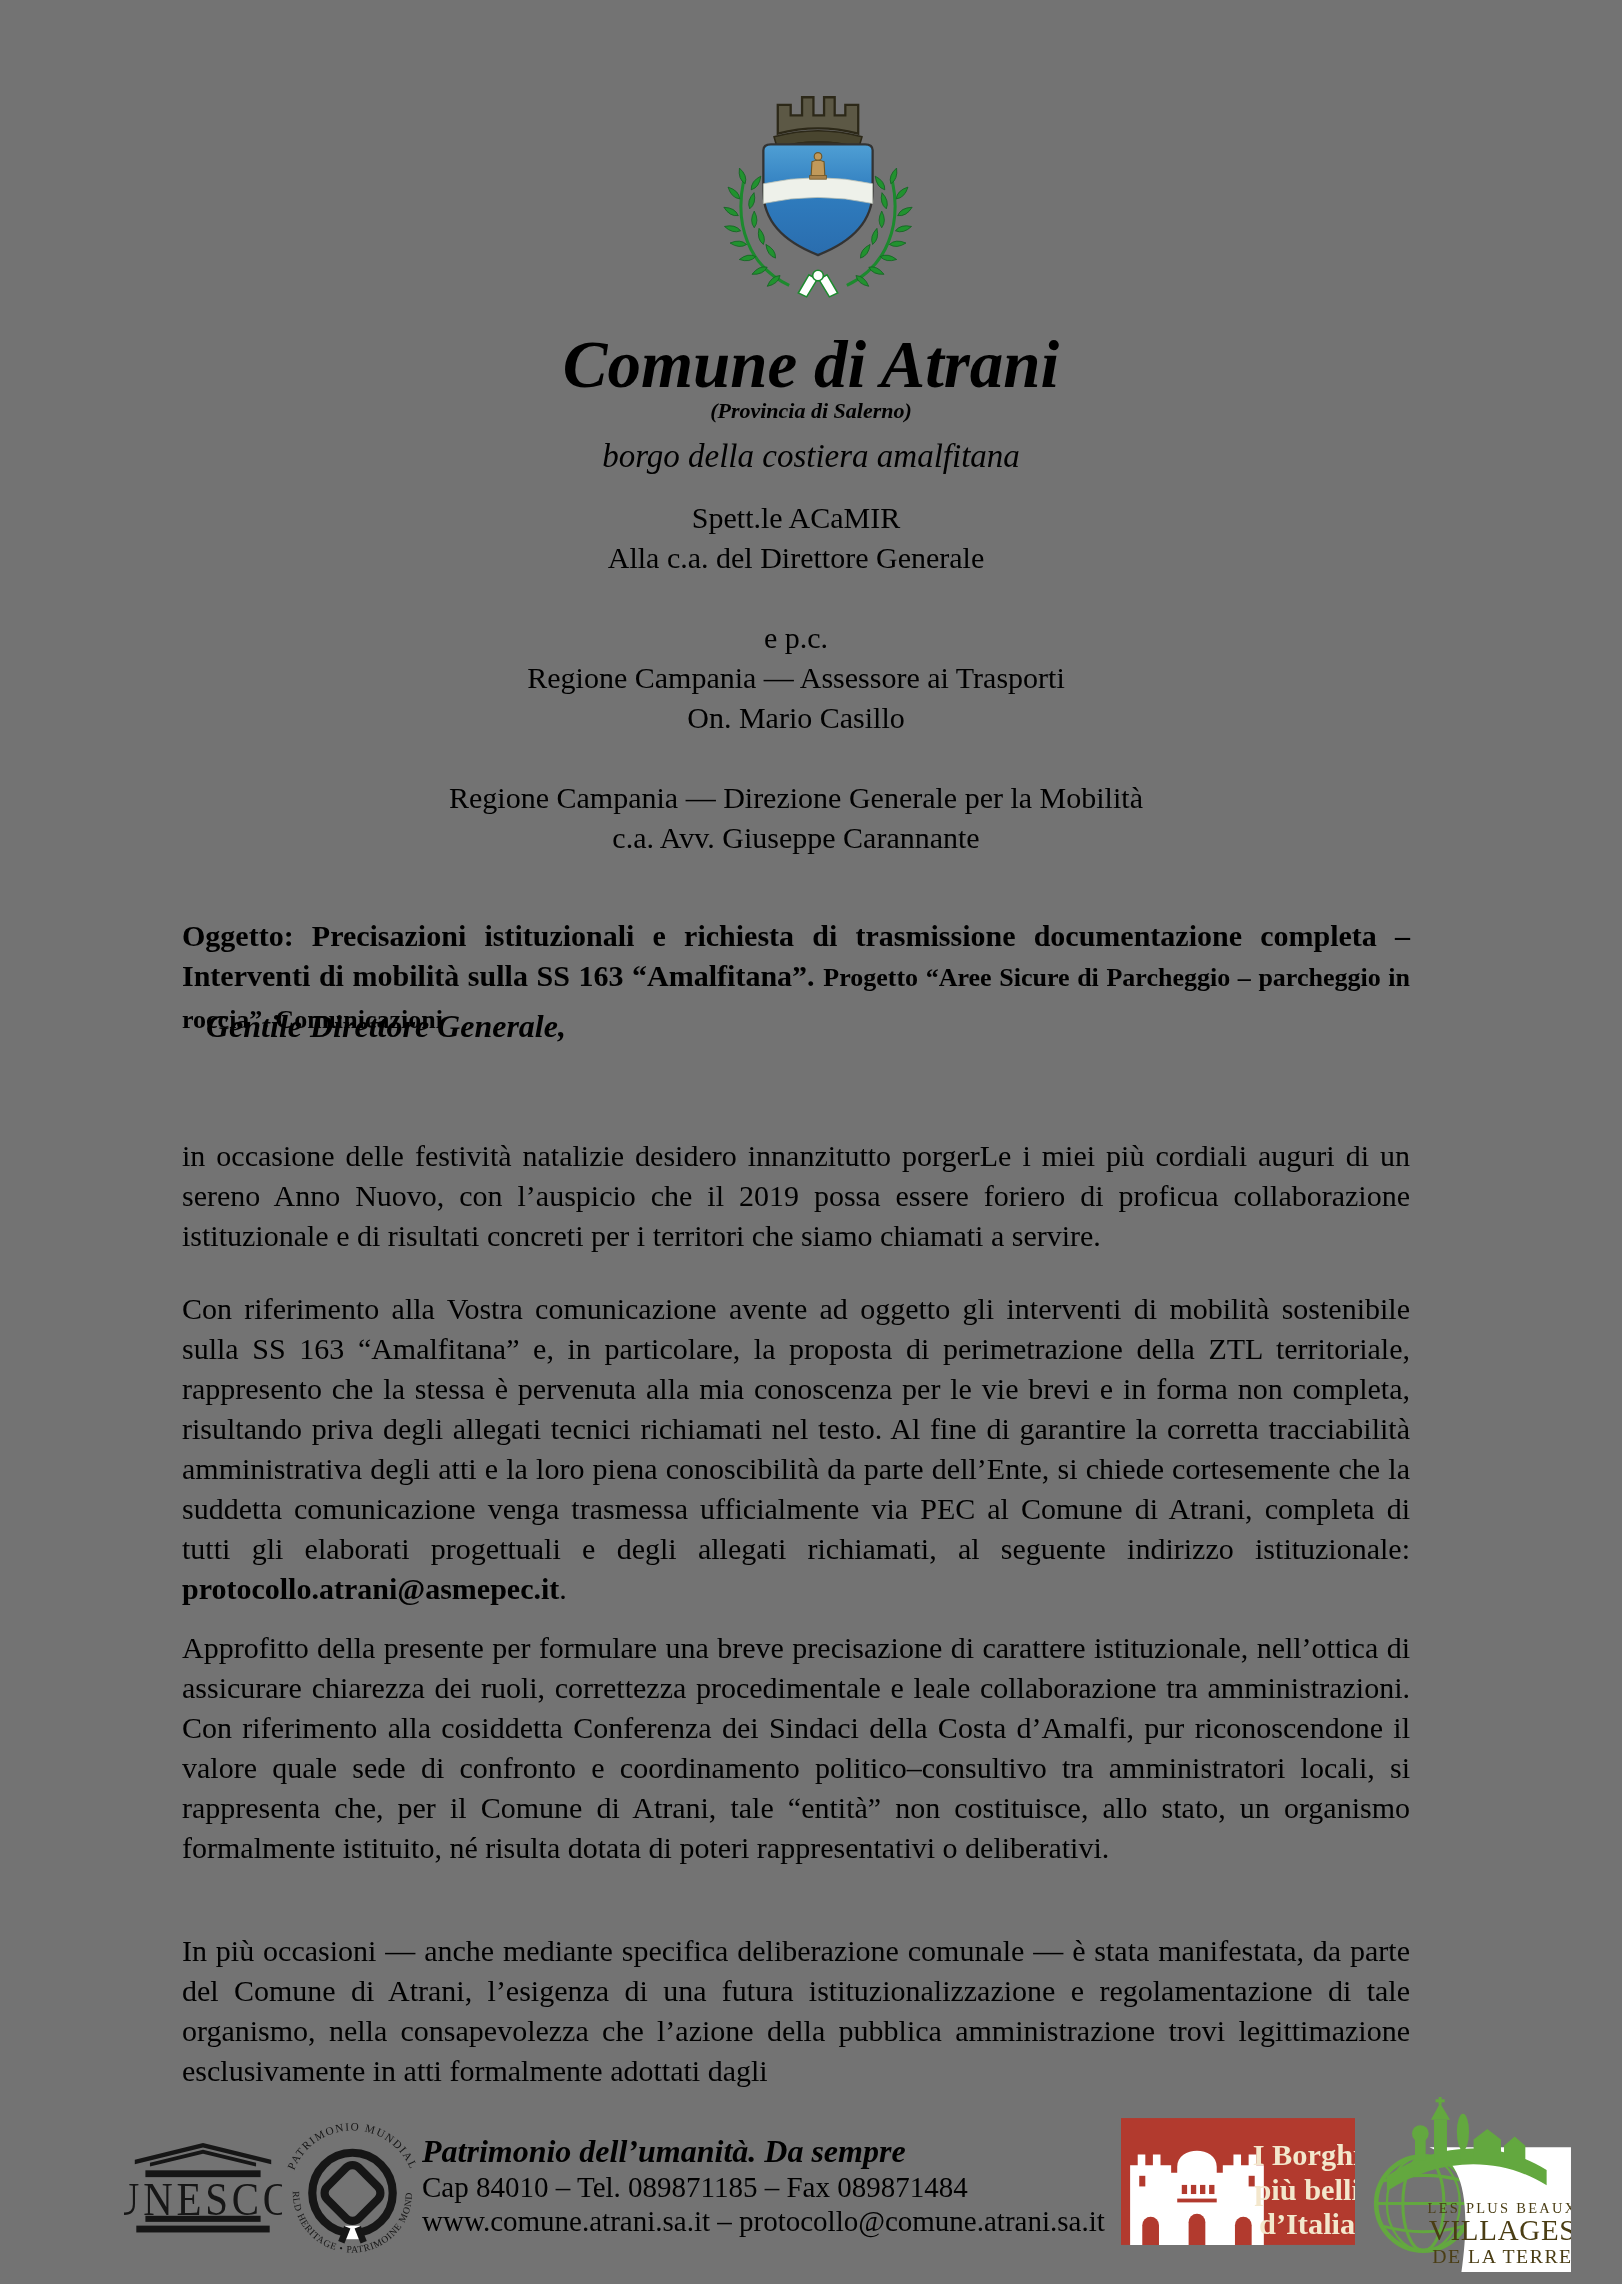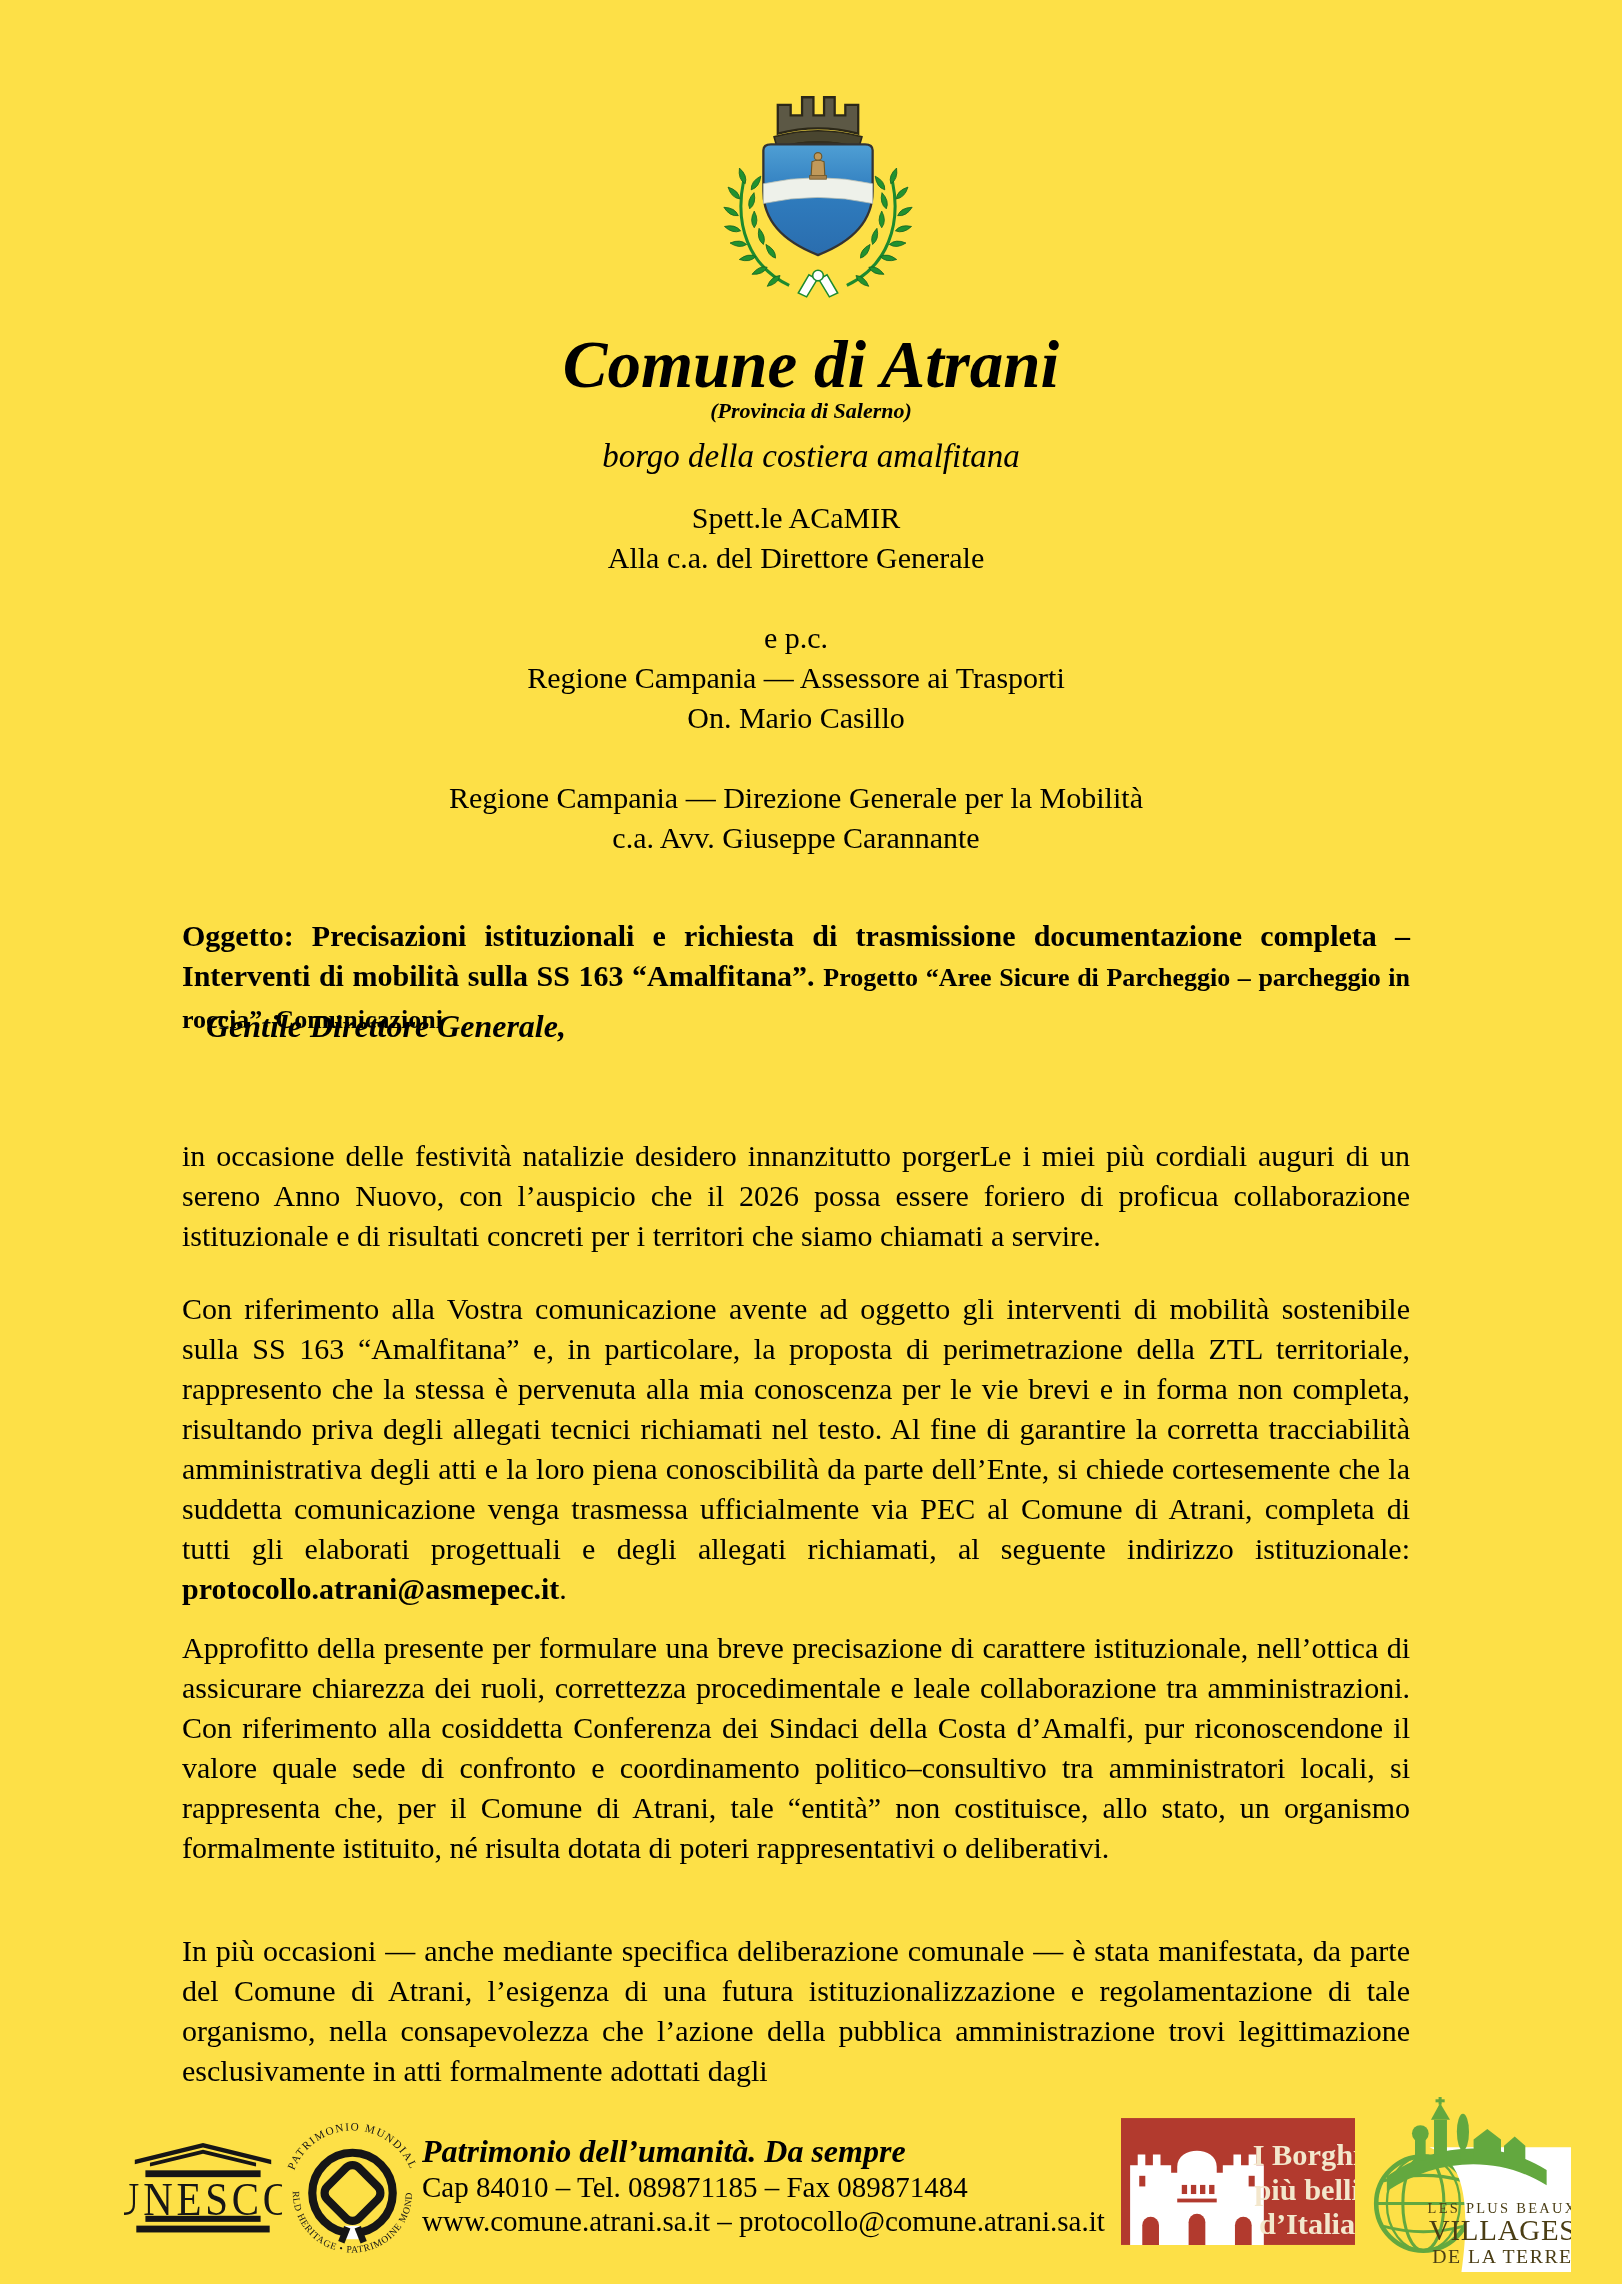--- a/index.html
+++ b/index.html
@@ -1,18 +1,18 @@
 <!DOCTYPE html>
 <html style="font-size:12px"><head>
 <meta charset="utf-8">
 <title>Comune di Atrani — Lettera</title>
 <style>
   html,body{margin:0;padding:0;background:#9a9a9a;}
   .page{
-    position:relative;width:1622px;height:2284px;background:#fde047;
+    position:relative;width:1622px;height:2284px;background:#737373;
     font-family:"Liberation Serif","DejaVu Serif",serif;color:#000;
     margin:0 auto;overflow:hidden;
   }
   .abs{position:absolute;}
   
   .crest{left:704px;top:76px;width:228px;height:258px;}
   .muni-title{left:0;top:328px;width:1622px;text-align:center;
     font-size:67px;font-weight:bold;font-style:italic;line-height:1.1;}
   .muni-prov{left:0;top:398px;width:1622px;text-align:center;
     font-size:22px;font-weight:bold;font-style:italic;}
@@ -128,21 +128,21 @@
     <div class="rline">Regione Campania — Assessore ai Trasporti</div>
     <div class="rline">On. Mario Casillo</div>
     <div class="rline gap">Regione Campania — Direzione Generale per la Mobilità</div>
     <div class="rline">c.a. Avv. Giuseppe Carannante</div>
   </div>
 
   <div class="abs textblock subject"><span>Oggetto: Precisazioni istituzionali e richiesta di trasmissione documentazione completa – Interventi di mobilità sulla SS 163 “Amalfitana”. </span><span class="subject-small">Progetto “Aree Sicure di Parcheggio – parcheggio in roccia”. Comunicazioni</span></div>
 
   <div class="abs textblock salutation">Gentile Direttore Generale,</div>
 
-  <div class="abs textblock p1">in occasione delle festività natalizie desidero innanzitutto porgerLe i miei più cordiali auguri di un sereno Anno Nuovo, con l’auspicio che il 2026 possa essere foriero di proficua collaborazione istituzionale e di risultati concreti per i territori che siamo chiamati a servire.</div>
+  <div class="abs textblock p1">in occasione delle festività natalizie desidero innanzitutto porgerLe i miei più cordiali auguri di un sereno Anno Nuovo, con l’auspicio che il 2019 possa essere foriero di proficua collaborazione istituzionale e di risultati concreti per i territori che siamo chiamati a servire.</div>
   <div class="abs textblock p2"><span>Con riferimento alla Vostra comunicazione avente ad oggetto gli interventi di mobilità sostenibile sulla SS 163 “Amalfitana” e, in particolare, la proposta di perimetrazione della ZTL territoriale, rappresento che la stessa è pervenuta alla mia conoscenza per le vie brevi e in forma non completa, risultando priva degli allegati tecnici richiamati nel testo. Al fine di garantire la corretta tracciabilità amministrativa degli atti e la loro piena conoscibilità da parte dell’Ente, si chiede cortesemente che la suddetta comunicazione venga trasmessa ufficialmente via PEC al Comune di Atrani, completa di tutti gli elaborati progettuali e degli allegati richiamati, al seguente indirizzo istituzionale: </span><span class="bold">protocollo.atrani@asmepec.it</span><span>.</span></div>
   <div class="abs textblock p3">Approfitto della presente per formulare una breve precisazione di carattere istituzionale, nell’ottica di assicurare chiarezza dei ruoli, correttezza procedimentale e leale collaborazione tra amministrazioni. Con riferimento alla cosiddetta Conferenza dei Sindaci della Costa d’Amalfi, pur riconoscendone il valore quale sede di confronto e coordinamento politico–consultivo tra amministratori locali, si rappresenta che, per il Comune di Atrani, tale “entità” non costituisce, allo stato, un organismo formalmente istituito, né risulta dotata di poteri rappresentativi o deliberativi.</div>
   <div class="abs textblock p4">In più occasioni — anche mediante specifica deliberazione comunale — è stata manifestata, da parte del Comune di Atrani, l’esigenza di una futura istituzionalizzazione e regolamentazione di tale organismo, nella consapevolezza che l’azione della pubblica amministrazione trovi legittimazione esclusivamente in atti formalmente adottati dagli</div>
 
   <svg class="abs f-unesco" viewBox="0 0 208 128">
     <g fill="#161616" stroke="none">
       <path d="M14,26 L104,4 L194,26 L194,32 L104,10 L14,32 Z"></path>
       <path d="M34,30 L104,13 L174,30 L174,35 L104,18 L34,35 Z"></path>
       <rect x="28" y="40" width="152" height="9"></rect>
       <rect x="28" y="100" width="152" height="8"></rect>

